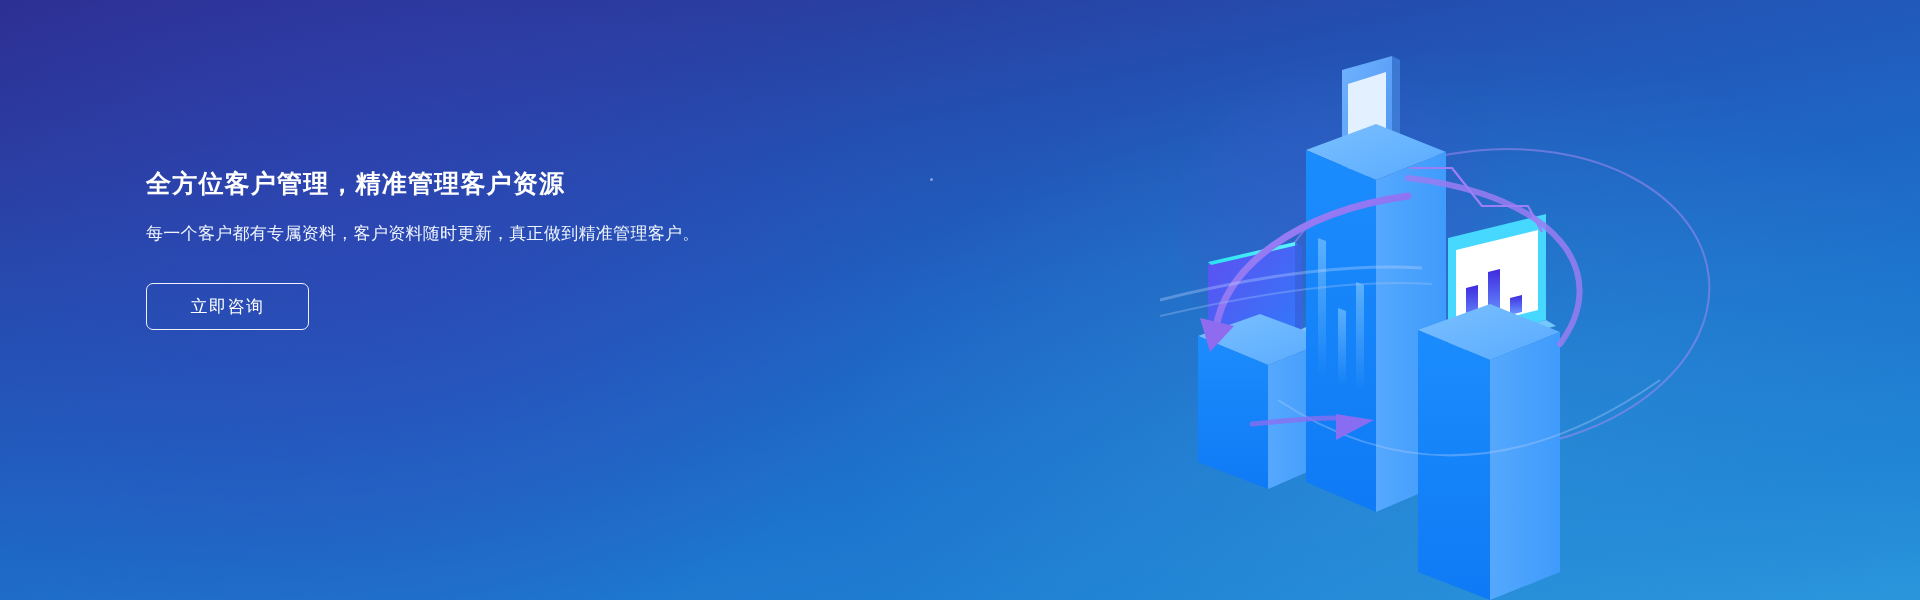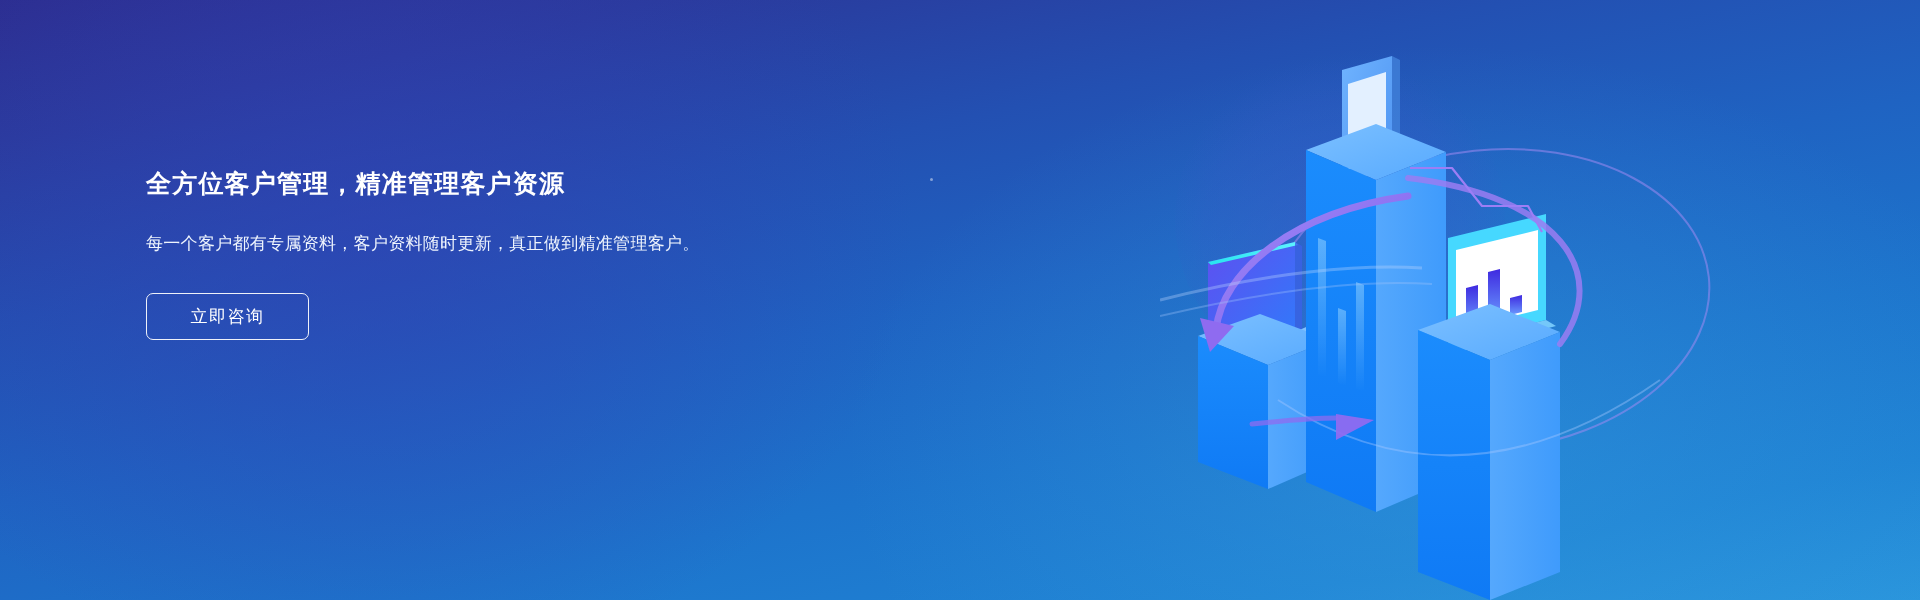--- a/index.html
+++ b/index.html
@@ -59,21 +59,21 @@
   }
   .headline {
     font-size:25px;
     font-weight:bold;
     color:#ffffff;
     letter-spacing:1.2px;
     line-height:1.25;
     white-space:nowrap;
   }
   .subcopy {
-    margin-top:31px;
+    margin-top:21px;
     font-size:17px;
     color:#eef4fd;
     line-height:1.62;
     width:600px;
     letter-spacing:.3px;
   }
   .cta-button {
     margin-top:35px;
     display:inline-flex;
     align-items:center;

